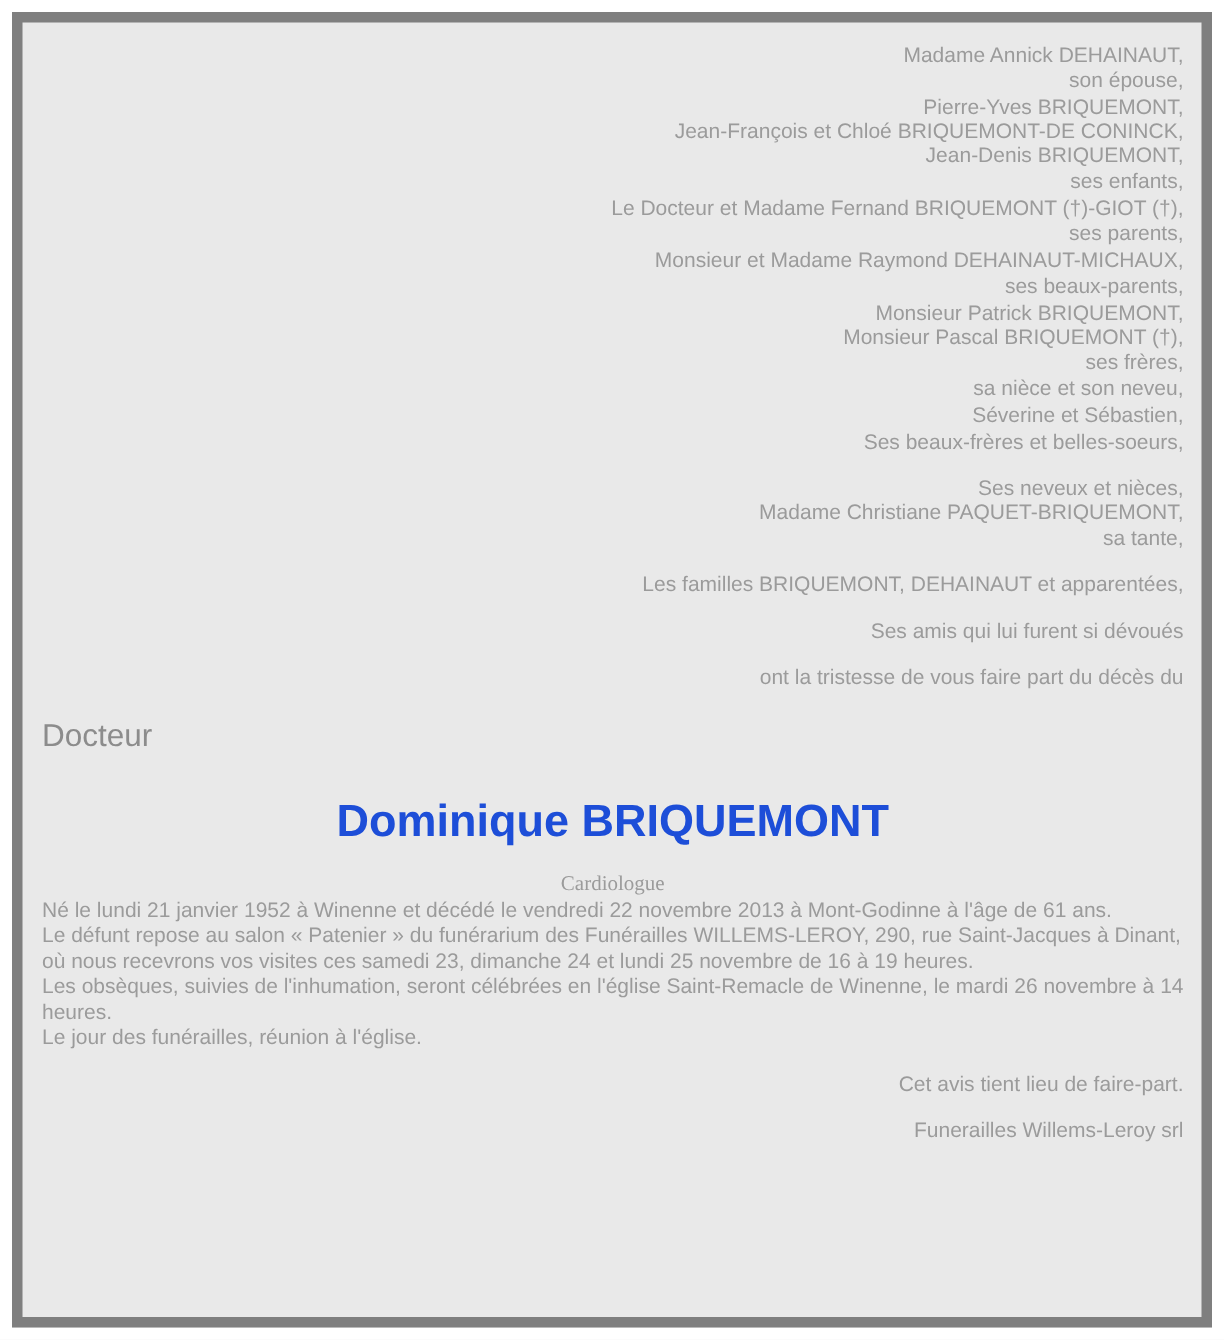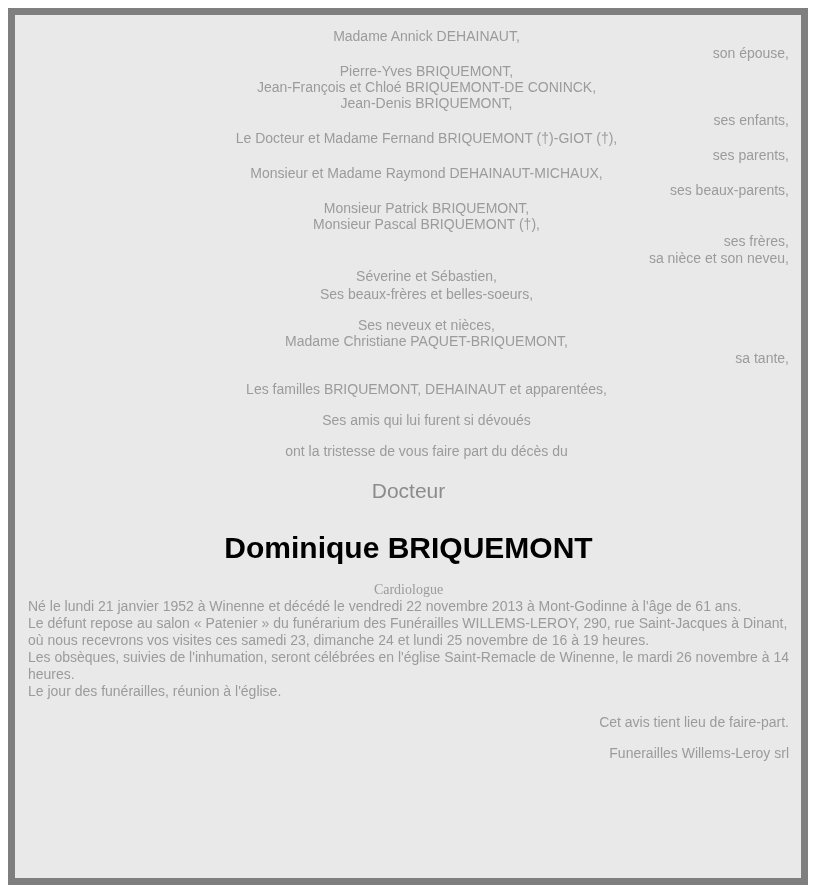--- a/index.html
+++ b/index.html
@@ -25,37 +25,36 @@
     background: #e9e9e9;
     border: 7px solid #7f7f7f;
     padding: 13px 12px 13px 13px;
     overflow: hidden;
     color: #9b9b9b;
     font-size: 14px;
     line-height: 16px;
   }
   .lines { width: 100%; }
   .line { white-space: pre-wrap; }
-  .line.left  { text-align: center; margin-left: 36px; }
+  .line.left  { text-align: right; margin-left: 36px; }
   .line.right { text-align: right; margin: 1px 0; }
   .line.gap-group { margin-top: 2px; }
   .line.gap-blank { margin-top: 15px; }
   .honorific {
-    text-align: center;
     font-size: 21px;
     line-height: 24px;
     color: #8c8c8c;
     margin-top: 20px;
   }
   .deceased-name {
     text-align: center;
     font-size: 30px;
     line-height: 34px;
     font-weight: bold;
-    color: #000000;
+    color: #1d4ed8;
     margin: 28px 0 0 0;
   }
   .spouse-line {
     text-align: center;
     margin-top: 20px;
     line-height: 17px;
   }
   .profession {
     text-align: center;
     margin-top: 16px;

